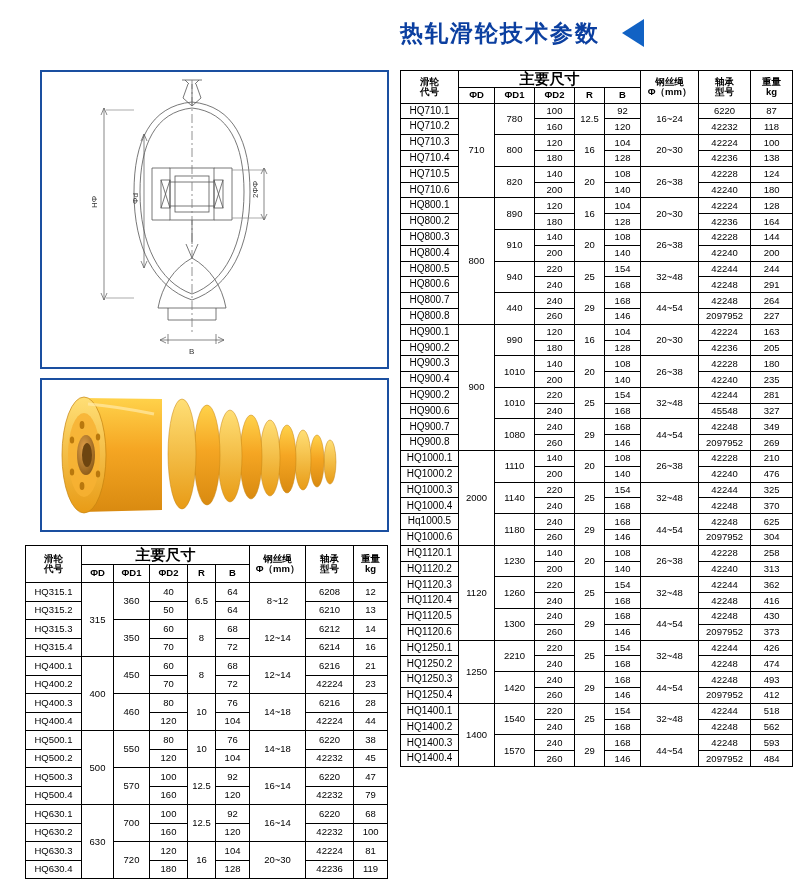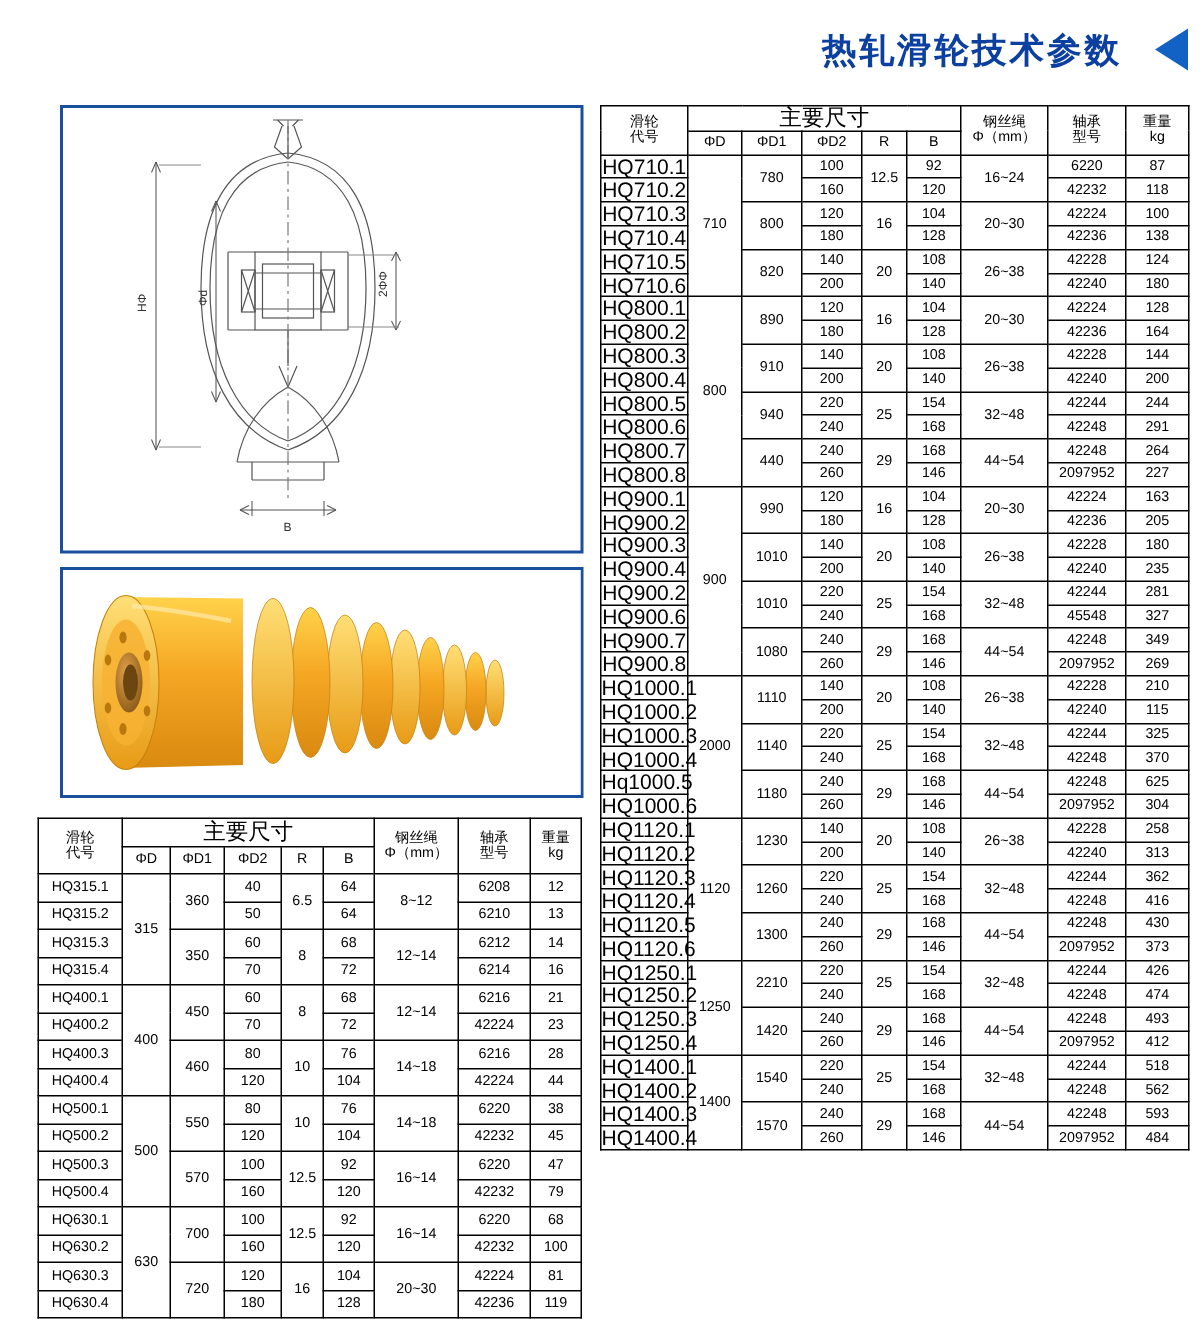--- a/index.html
+++ b/index.html
@@ -8,21 +8,21 @@
     font-family:"Liberation Sans", sans-serif;
     color:#111;
     position:relative;
     overflow:hidden;
   }
   .page{position:relative;width:800px;height:895px;}
 
   
   .header{
     position:absolute;left:400px;top:8px;width:392px;height:50px;
-    display:flex;align-items:center;justify-content:flex-end;gap:22px;
+    display:flex;align-items:center;gap:22px;
   }
   .header-title{
     font-size:23px;font-weight:bold;color:#0b3fa0;letter-spacing:2px;
     font-family:"DejaVu Sans","Liberation Sans",sans-serif;
   }
   .header-arrow{
     width:0;height:0;
     border-top:14px solid transparent;
     border-bottom:14px solid transparent;
     border-right:22px solid #1162c4;
@@ -50,35 +50,35 @@
   }
   table.spec th, table.spec td{
     border:1px solid #000;
     text-align:center;
     vertical-align:middle;
     padding:0;
     line-height:1.05;
     font-weight:normal;
     white-space:nowrap;
   }
-  table.spec th{font-weight:normal;}
+  table.spec th{font-weight:bold;}
   .hdr-main{font-size:15px;}
   .code-cell{text-align:left;padding-left:3px;font-size:9.5px;}
 
   #table-right{
     position:absolute;left:400px;top:70px;width:392px;
   }
   #table-right td, #table-right th{height:14.8px;}
 
   #table-left{
     position:absolute;left:25px;top:545px;width:362px;
   }
   #table-left td, #table-left th{height:17.5px;}
 
-  .t-small{font-size:14px;}
+  .t-small{font-size:10px;}
 </style>
 </head>
 <body>
 
 <div class="page">
 
   <div class="header">
     <div class="header-title">热轧滑轮技术参数</div>
     <div class="header-arrow"></div>
   </div>
@@ -429,21 +429,21 @@
           <td>108</td>
           <td rowspan="2">26~38</td>
           <td>42228</td>
           <td>210</td>
         </tr>
         <tr>
           <td class="code-cell t-small">HQ1000.2</td>
           <td>200</td>
           <td>140</td>
           <td>42240</td>
-          <td>115</td>
+          <td>476</td>
         </tr>
         <tr>
           <td class="code-cell t-small">HQ1000.3</td>
           <td rowspan="2">1140</td>
           <td>220</td>
           <td rowspan="2">25</td>
           <td>154</td>
           <td rowspan="2">32~48</td>
           <td>42244</td>
           <td>325</td>

